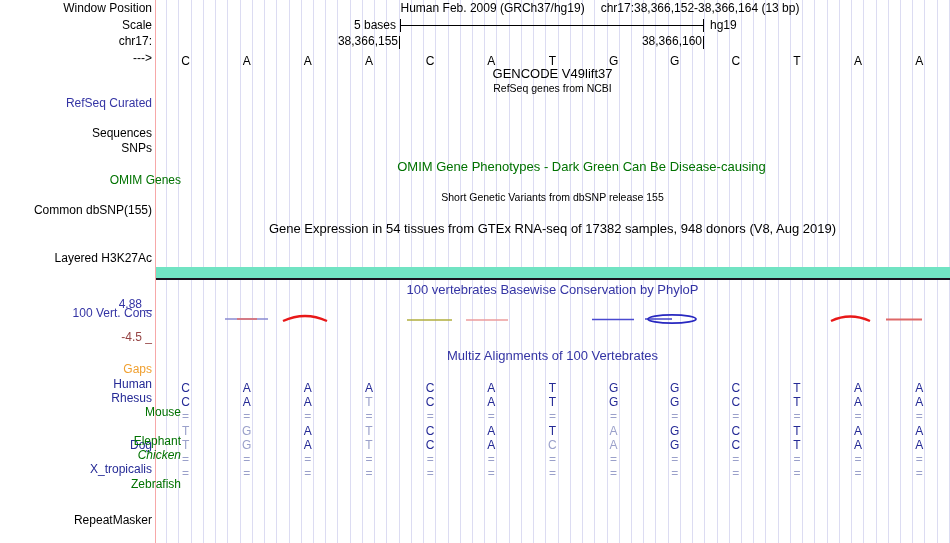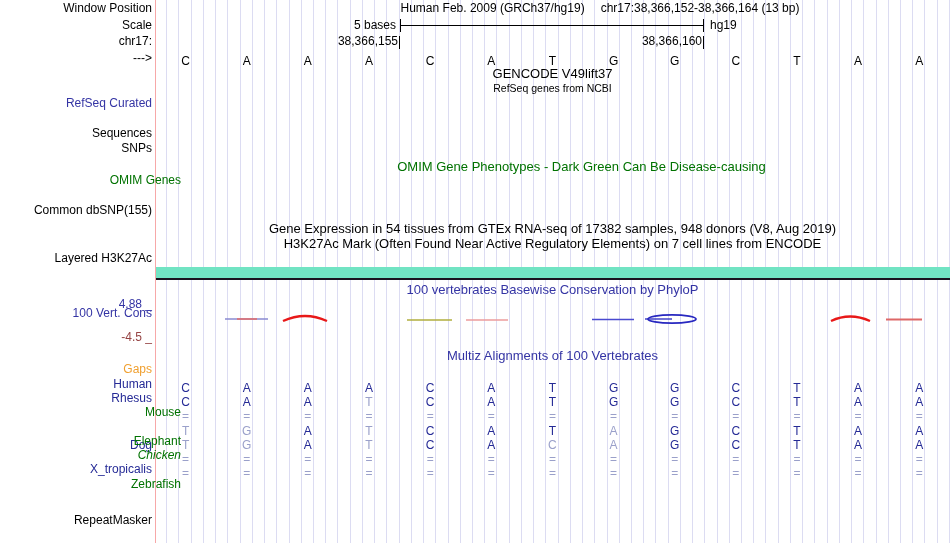--- a/index.html
+++ b/index.html
@@ -76,24 +76,24 @@
   <div class="center-title" style="top:67px">GENCODE V49lift37</div>
   <div class="center-title small" style="top:82px">RefSeq genes from NCBI</div>
   <div class="left-label blue" style="top:97px">RefSeq Curated</div>
 
   <div class="left-label" style="top:127px">Sequences</div>
   <div class="left-label" style="top:142px">SNPs</div>
 
   <div class="center-title green" style="top:160px">OMIM Gene Phenotypes - Dark Green Can Be Disease-causing</div>
   <div class="left-label green" style="top:174px">OMIM Genes</div>
 
+  <div class="center-title small" style="top:191px">Short Genetic Variants from dbSNP release 155</div>
   <div class="left-label" style="top:204px">Common dbSNP(155)</div>
 
   <div class="center-title" style="top:222px">Gene Expression in 54 tissues from GTEx RNA-seq of 17382 samples, 948 donors (V8, Aug 2019)</div>
-  <div class="center-title" style="top:237px">H3K27Ac Mark (Often Found Near Active Regulatory Elements) on 7 cell lines from ENCODE</div>
   <div class="left-label" style="top:252px">Layered H3K27Ac</div>
 
   <div id="h3k27ac-bar"></div>
   <div id="h3k27ac-underline"></div>
 
   <div class="left-label blue" style="top:298px">4.88 _</div>
   <div class="center-title blue" style="top:283px">100 vertebrates Basewise Conservation by PhyloP</div>
   <div class="left-label blue" style="top:307px">100 Vert. Cons</div>
   <div class="left-label maroon" style="top:331px">-4.5 _</div>
 

